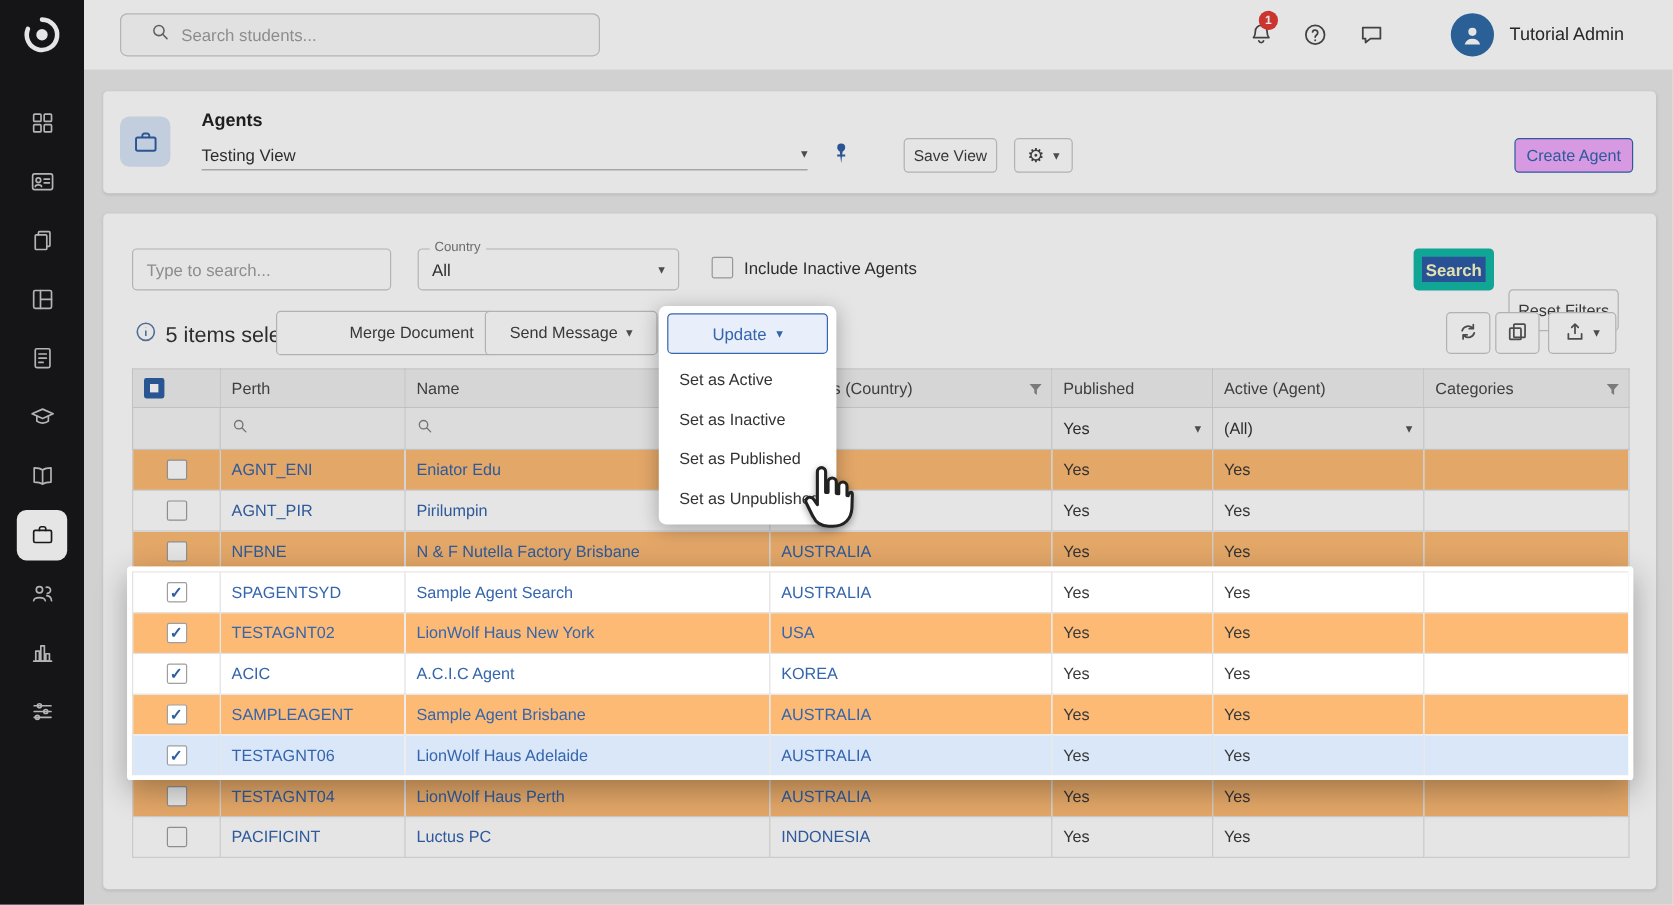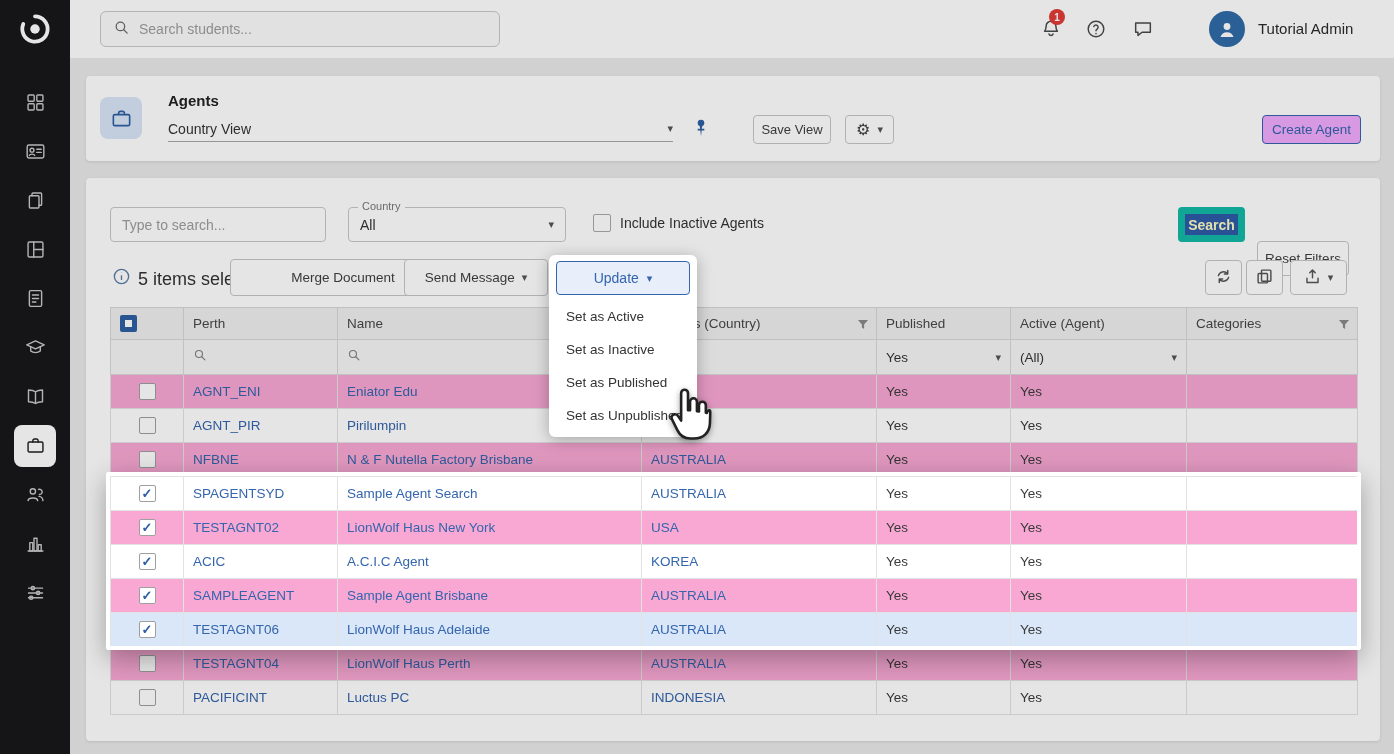--- a/index.html
+++ b/index.html
@@ -16,21 +16,21 @@
   .logo { width:70px; height:58px; display:flex; align-items:center; justify-content:center; }
   .nav { position:absolute; top:78px; left:0; width:70px; }
   .nav-item { width:70px; height:49px; display:flex; align-items:center; justify-content:center; cursor:pointer; }
   .nav-item .tile { width:42px; height:42px; border-radius:8px; display:flex; align-items:center; justify-content:center; }
   .nav-item.active .tile { background:#ffffff; }
   .nav svg { width:21px; height:21px; fill:none; stroke:#c9c9c9; stroke-width:1.6; stroke-linecap:round; stroke-linejoin:round; }
   .nav-item.active svg { stroke:#1c1c1c; }
 
   
   .topbar { position:absolute; left:70px; top:0; width:1324px; height:58px; background:#fff; z-index:5; }
-  .search-box { position:absolute; left:30px; top:11px; width:400px; height:36px; border:1px solid #c9c9c9; border-radius:6px; background:#fbfbfb; display:flex; align-items:center; padding:0 12px; gap:9px; }
+  .search-box { position:absolute; left:30px; top:11px; width:400px; height:36px; border:1px solid #c9c9c9; border-radius:6px; background:#fbfbfb; display:flex; align-items:center; padding:0 24px; gap:9px; }
   .search-box input { border:none; outline:none; background:transparent; font-size:14px; color:#444; width:100%; font-family:inherit; }
   .search-box input::placeholder { color:#9d9d9d; }
   .tb-icon { position:absolute; top:18px; width:22px; height:22px; cursor:pointer; }
   .tb-icon svg { width:22px; height:22px; fill:none; stroke:#4a4a4a; stroke-width:1.6; stroke-linecap:round; stroke-linejoin:round; }
   .badge { position:absolute; left:979px; top:9px; min-width:16px; height:16px; border-radius:8px; background:#e23b36; color:#fff; font-size:10px; font-weight:bold; display:flex; align-items:center; justify-content:center; padding:0 3px; z-index:2; }
   .avatar { position:absolute; left:1139px; top:11px; width:36px; height:36px; border-radius:50%; background:#2f6ba8; display:flex; align-items:center; justify-content:center; cursor:pointer; }
   .user-name { position:absolute; left:1188px; top:20px; font-size:15px; color:#2b2b2b; }
 
   
   .card { position:absolute; background:#fff; border-radius:4px; box-shadow:0 1px 3px rgba(0,0,0,.10); z-index:5; }
@@ -73,21 +73,21 @@
   .export-btn  { left:1204px; width:57px; }
 
   
   .grid-wrap { position:absolute; left:24px; top:129px; }
   table.grid { border-collapse:collapse; table-layout:fixed; width:1247px; }
   .grid th, .grid td { overflow:hidden; white-space:nowrap; padding:0 9px; }
   .grid thead tr.head th { height:32px; background:#efefef; border:1px solid #d6d6d6; font-size:13.5px; font-weight:normal; color:#474747; text-align:left; position:relative; cursor:pointer; }
   .grid thead tr.frow td { height:35px; background:#f5f5f5; border:1px solid #d9d9d9; }
   .grid tbody td { height:34px; border:1px solid #e2e2e2; font-size:13.5px; color:#3a3a3a; }
   .grid tbody tr { background:#fff; }
-  .grid tbody tr.stripe { background:#f9a8d4;margin-left:24px; }
+  .grid tbody tr.stripe { background:#fdba74;margin-left:24px; }
   .grid tbody tr.focused { background:#d9e7f8; }
   .sel-cell { text-align:center; }
   .link { color:#3465ad; cursor:pointer; }
   .cb { width:17px; height:17px; border:1px solid #9f9f9f; border-radius:2px; background:#fff; display:inline-flex; align-items:center; justify-content:center; vertical-align:middle; cursor:pointer; }
   .cb.checked::after { content:"\2713"; color:#2e5fa3; font-weight:bold; font-size:13px; line-height:1; }
   .cb-all { width:17px; height:17px; border-radius:2px; background:#2e5fa3; display:inline-flex; align-items:center; justify-content:center; vertical-align:middle; cursor:pointer; }
   .cb-all::after { content:""; width:7px; height:7px; background:#fff; }
   .funnel { position:absolute; right:7px; top:10px; cursor:pointer; }
   .fsel { display:flex; align-items:center; justify-content:space-between; font-size:13.5px; color:#333; cursor:pointer; }
   .mag svg { width:14px; height:14px; fill:none; stroke:#828282; stroke-width:1.6; stroke-linecap:round; }
@@ -249,21 +249,21 @@
 
 <div class="card header-card">
   <div class="mod-tile">
     <svg viewBox="0 0 24 24">
         <rect x="3.5" y="8" width="17" height="11.5" rx="1.5"></rect>
         <path d="M9 8 V6.3 A1.8 1.8 0 0 1 10.8 4.5 h2.4 A1.8 1.8 0 0 1 15 6.3 V8"></path>
       </svg>
   </div>
   <div class="page-title">Agents</div>
   <div class="view-select">
-    <span>Country View</span>
+    <span>Testing View</span>
     <span class="caret">▾</span>
   </div>
   <span class="pin-btn">
     <svg width="20" height="20" viewBox="0 0 24 24">
         <path d="M12 2 a4 4 0 0 1 4 4 c0 2 -1.5 3.5 -2.5 4 L13 13 h3 v2 h-3.2 L12 22 l-.8 -7 H8 v-2 h3 l-.5 -3 C9.5 9.5 8 8 8 6 a4 4 0 0 1 4 -4 z" fill="#2e5fa3"></path>
       </svg>
   </span>
   <button class="btn save-view">Save View</button>
   <button class="btn gear-btn">
     <span class="gear-glyph">⚙</span>

